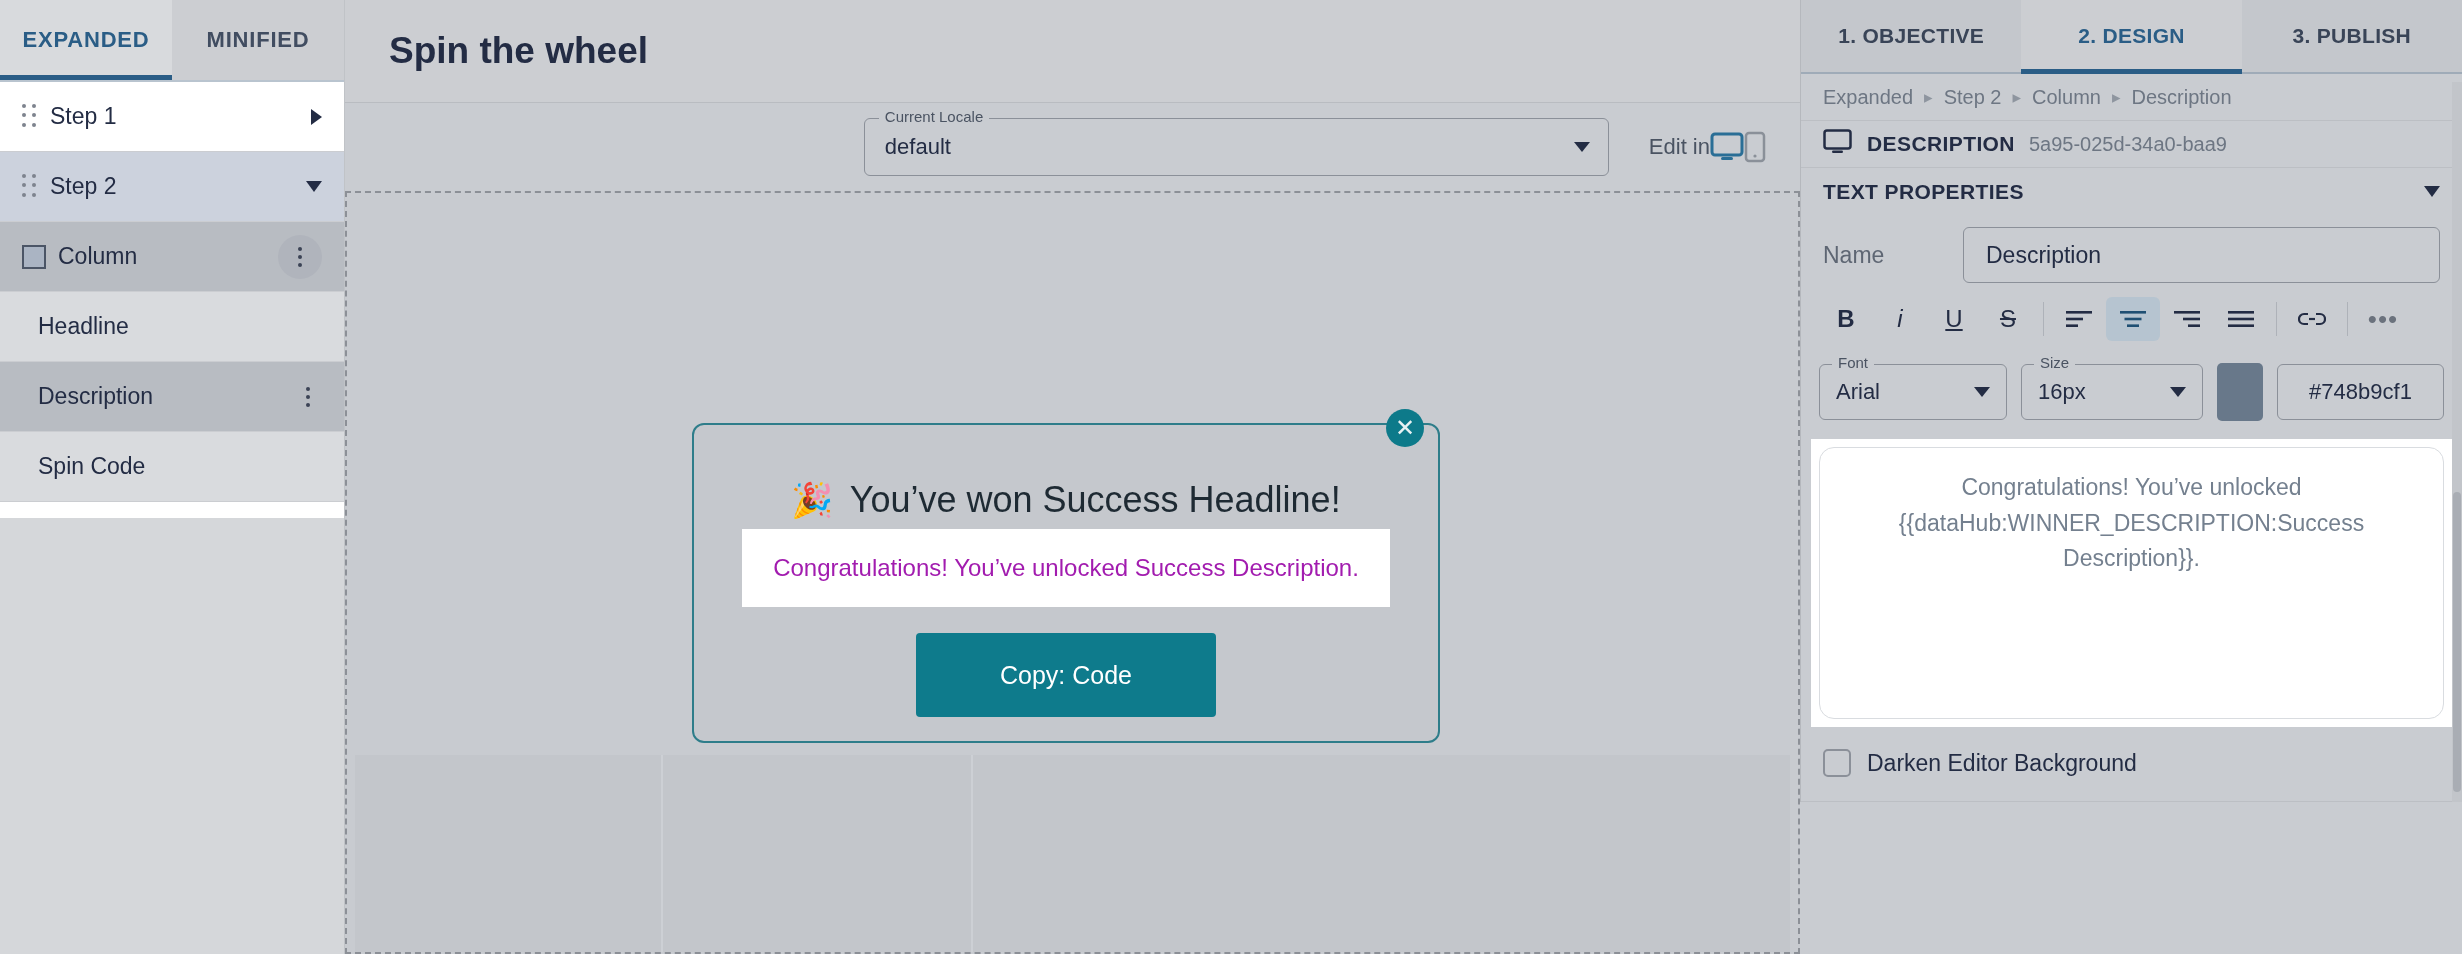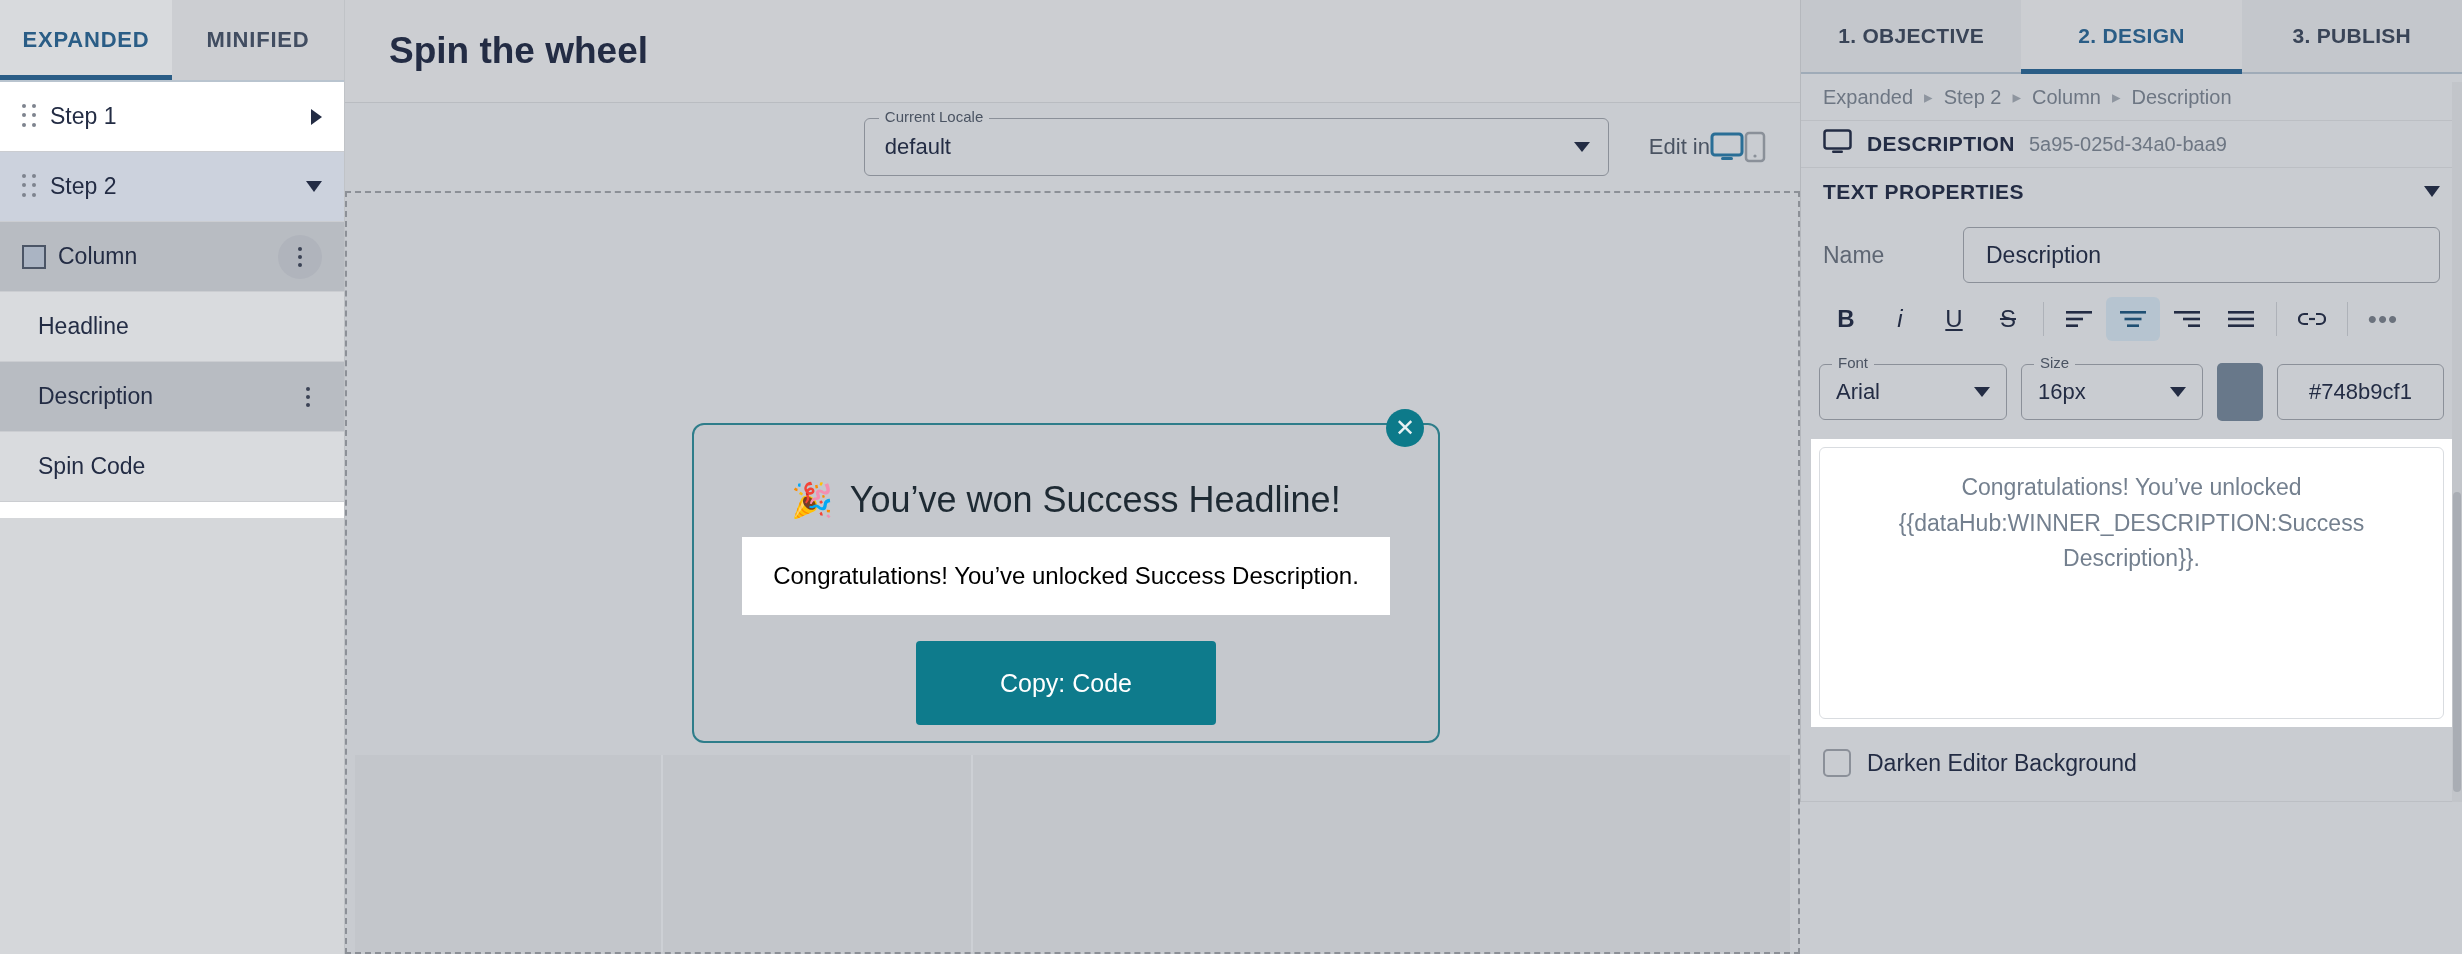--- a/index.html
+++ b/index.html
@@ -123,23 +123,23 @@
     border-radius: 50%; background: #0d7a8a; color: #e7f2f3;
     display: flex; align-items: center; justify-content: center;
     font-size: 24px; cursor: pointer; font-family: "Liberation Sans", sans-serif;
   }
   .modal-head {
     text-align: center; font-size: 36px; color: #1e2a33; padding-top: 54px;
     display: flex; align-items: center; justify-content: center; gap: 16px;
   }
   .modal-emoji { font-size: 34px; }
   .modal-desc {
-    margin: 16px 48px 0 48px; background: #ffffff; height: 78px;
+    margin: 8px 48px 0 48px; background: #ffffff; height: 78px;
     display: flex; align-items: center; justify-content: center;
-    color: #000000; font-size: 24px; text-align: center;
+    color: #a21caf; font-size: 24px; text-align: center;
   }
   .modal-btn {
     display: block; margin: 26px auto 0 auto; width: 300px; height: 84px;
     background: #0e7b8c; color: #ffffff; border: none; border-radius: 4px;
     font-size: 25px; cursor: pointer; font-family: "Liberation Sans", sans-serif;
   }
 
   
   .rightpanel {
     width: 662px; flex: 0 0 662px; height: 802px;
@@ -215,21 +215,21 @@
     width: 46px; height: 58px; border-radius: 5px; cursor: pointer; flex: 0 0 46px;
   }
   .hex-field {
     flex: 1; height: 56px; border: 1px solid #8b9099; border-radius: 6px;
     display: flex; align-items: center; justify-content: center;
     font-size: 22px; color: #232c44; overflow: hidden; cursor: text;
   }
 
   .editor-wrap { margin: 18px 10px 0 10px; background: #ffffff; padding: 8px; }
   .editor-box {
-    border: 1px solid #d9dce0; border-radius: 6px; height: 272px;
+    border: 1px solid #d9dce0; border-radius: 15px; height: 272px;
     padding: 22px 26px; text-align: center;
     font-size: 23px; color: #74808f; line-height: 1.55; cursor: text;
     font-family: "Liberation Sans", sans-serif;
   }
 
   .check-row { display: flex; align-items: center; gap: 16px; padding: 22px 22px 0 22px; }
   .checkbox { width: 28px; height: 28px; border: 2px solid #8b9099; border-radius: 5px; background: transparent; cursor: pointer; flex: 0 0 28px; }
   .check-label { font-size: 23px; color: #232c44; }
 
   .rp-divider { height: 1px; background: #bcbfc4; margin-top: 24px; }

